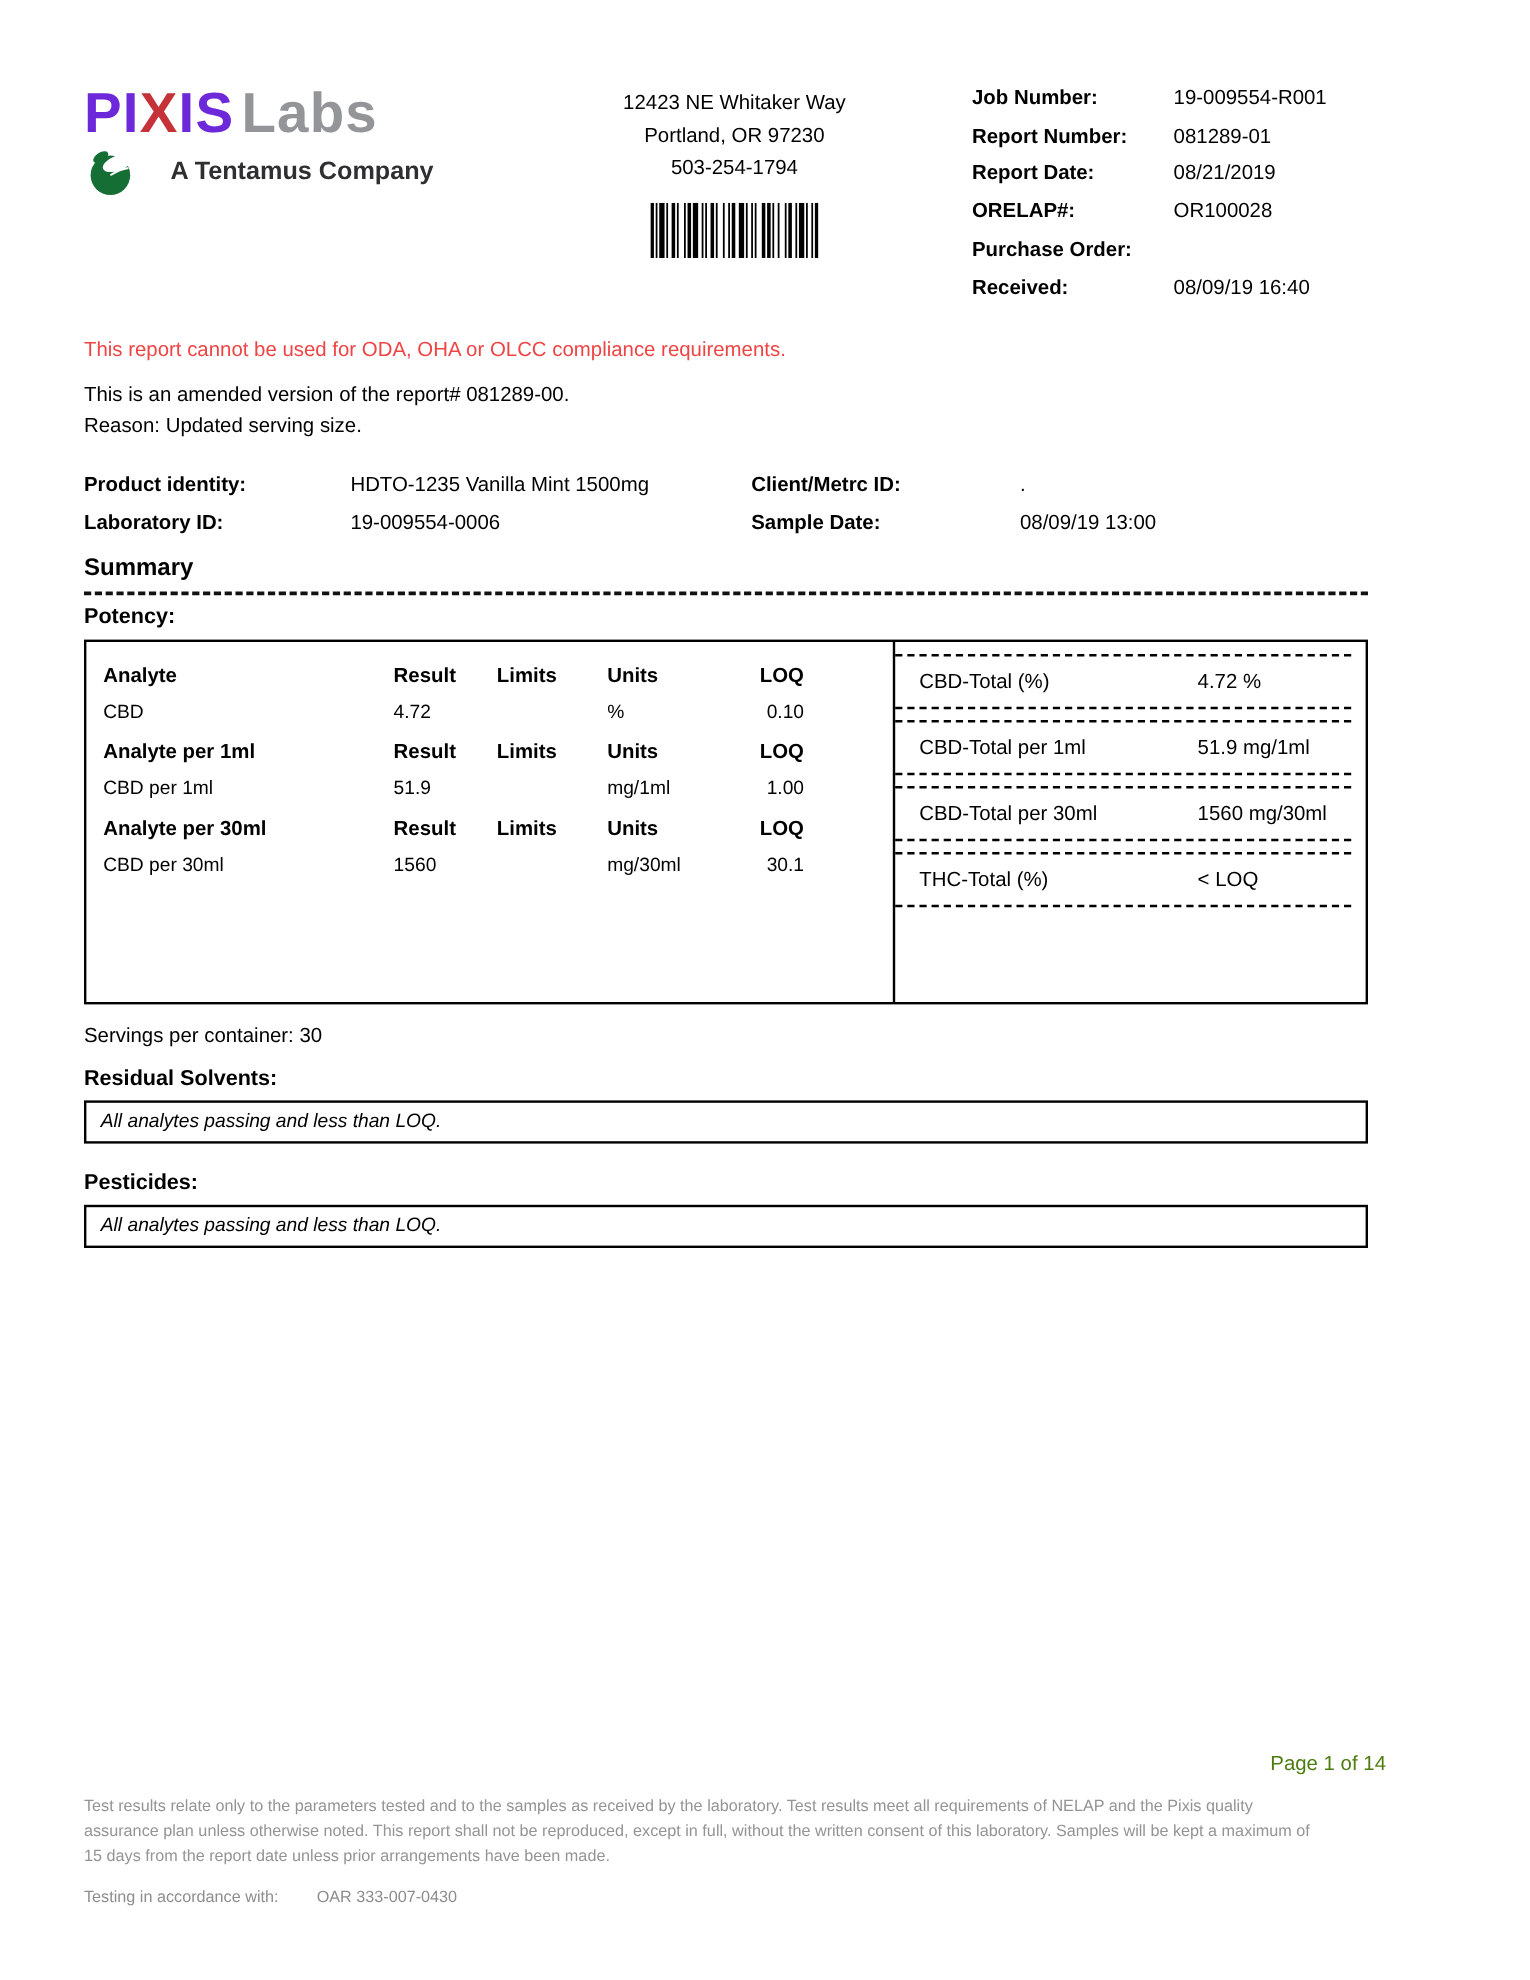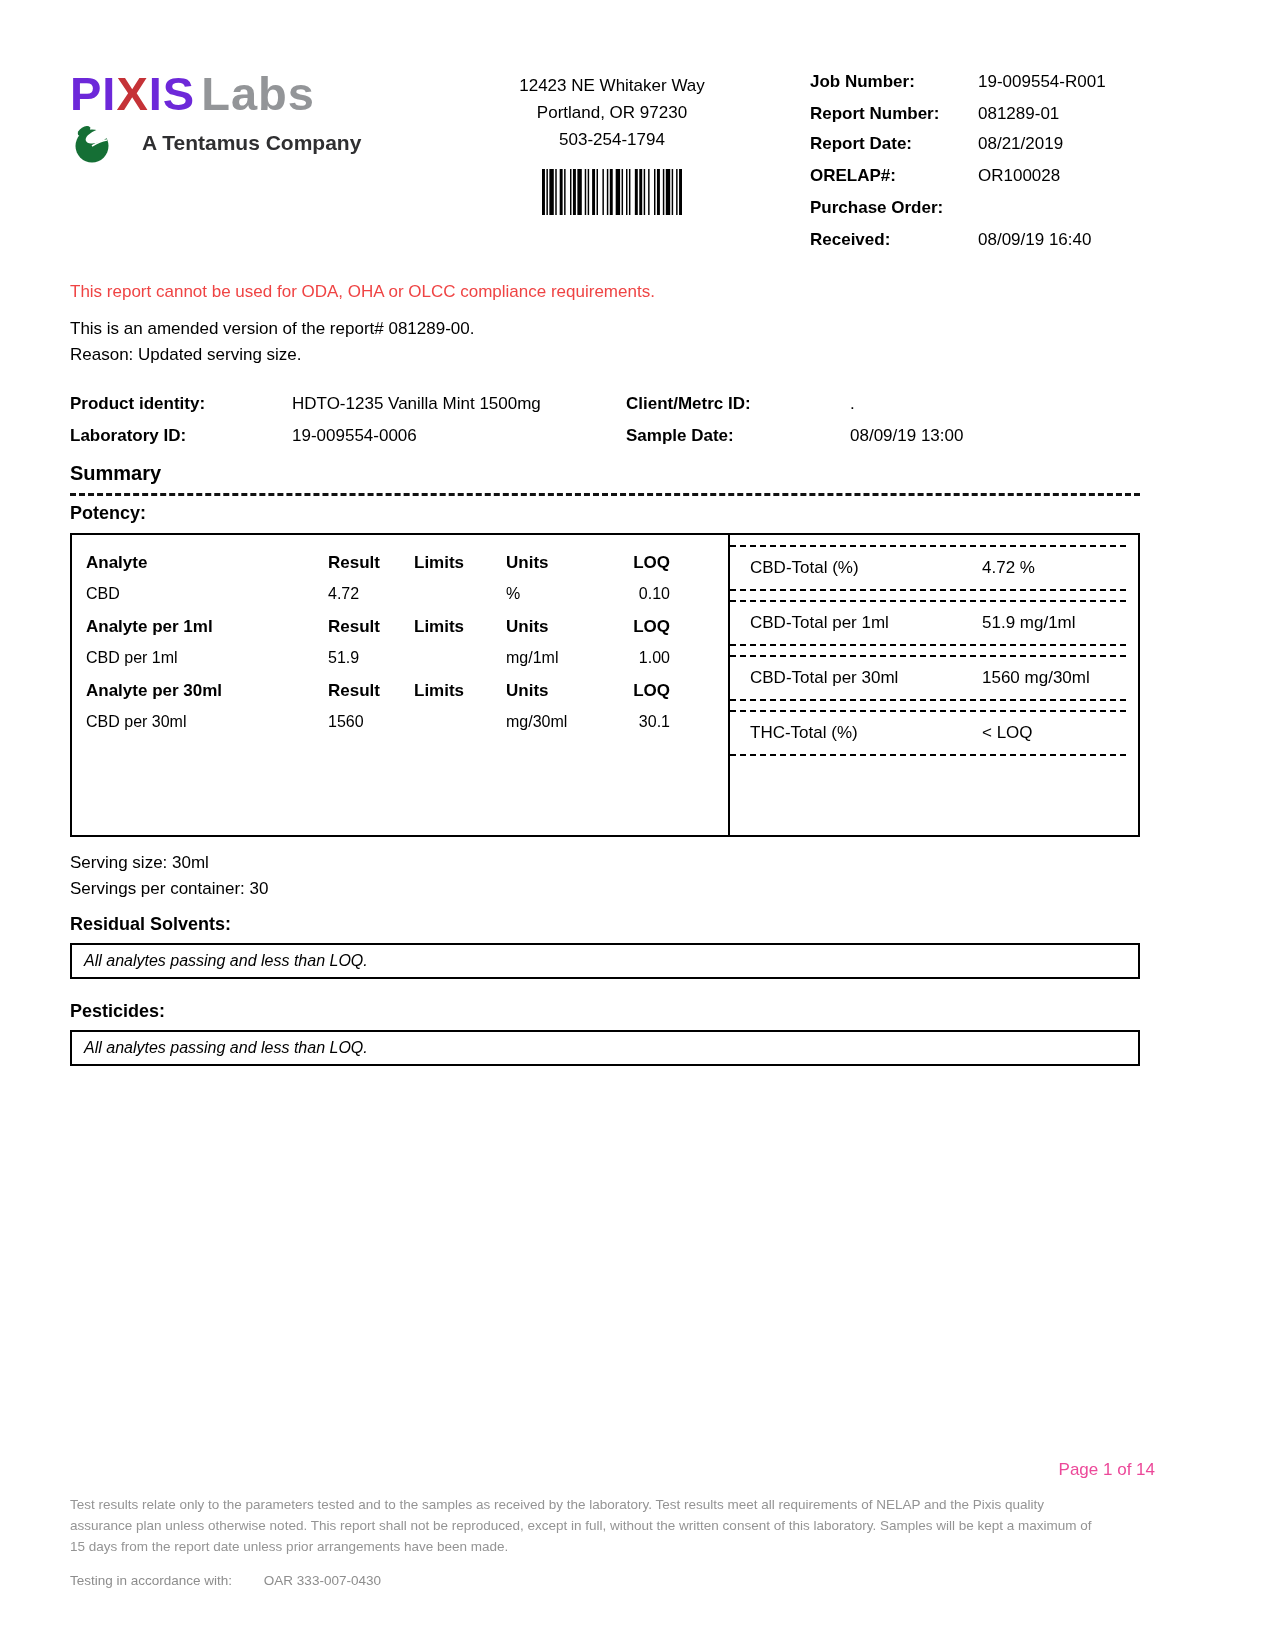--- a/index.html
+++ b/index.html
@@ -42,21 +42,21 @@
   
   .sample-grid { margin-top:26px; display:grid;
     grid-template-columns:210px 322px 212px 1fr; row-gap:10px; font-size:17px;gap:12px; }
   .sample-grid .lab { font-weight:bold; }
 
   
   .summary-title { margin-top:16px; text-align:left; font-size:20px; font-weight:bold; }
   .dash-rule { margin-top:8px; height:0; border-top:3px dashed #111; }
   .potency-heading { margin-top:7px; font-size:18px; font-weight:bold; }
 
-  .potency-box { margin-top:9px; border:2px solid #000; height:304px; display:flex; }
+  .potency-box { margin-top:9px; border:2px solid #000; height:304px; display:flex;gap:16px; }
   .potency-left { width:656px; padding:12px 0 0 14px; }
   .pt-row { display:grid; grid-template-columns:242px 86px 92px 92px 72px; height:31px; align-items:center; font-size:16px; }
   .pt-row.head { font-weight:bold; font-size:17px; }
   .pt-row .loq { text-align:right; }
   .pt-group { margin-bottom:2px; }
 
   .potency-right { flex:1; border-left:2px solid #000; padding:10px 12px 0 0; }
   .total-row { border-top:2px dashed #000; border-bottom:2px dashed #000;
     display:flex; align-items:center; height:46px; margin-bottom:9px; padding-left:20px; font-size:17px; }
   .total-label { width:232px; }
@@ -66,21 +66,21 @@
   .serving { margin-top:13px; font-size:17px; line-height:26px; }
 
   
   .section-heading { font-size:18px; font-weight:bold; }
   .rs-heading { margin-top:12px; }
   .pest-heading { margin-top:22px; }
   .note-box { margin-top:8px; border:2px solid #000; padding:7px 12px; font-size:16px; font-style:italic; }
 
   
   .footer { position:absolute; left:70px; right:70px; bottom:62px; }
-  .page-num { text-align:right; font-size:17px; color:#ec4899; padding-right:50px; margin-bottom:14px; }
+  .page-num { text-align:right; font-size:17px; color:#4d7c0f; padding-right:50px; margin-bottom:14px; }
   .disclaimer { color:#949494; font-size:13.5px; line-height:21px; max-width:1030px; }
   .testing { margin-top:16px; color:#8d8d8d; font-size:13.5px; }
   .testing .tval { margin-left:28px; }
 </style>
 </head>
 <body>
 
 <div class="page">
   <div class="content">
 
@@ -260,21 +260,20 @@
           <span class="total-value">1560 mg/30ml</span>
         </div>
         <div class="total-row">
           <span class="total-label">THC-Total (%)</span>
           <span class="total-value">&lt; LOQ</span>
         </div>
       </div>
     </div>
 
     <div class="serving">
-      <div>Serving size: 30ml</div>
       <div>Servings per container: 30</div>
     </div>
 
     <div class="section-heading rs-heading">Residual Solvents:</div>
     <div class="note-box">All analytes passing and less than LOQ.</div>
 
     <div class="section-heading pest-heading">Pesticides:</div>
     <div class="note-box">All analytes passing and less than LOQ.</div>
 
   </div>

